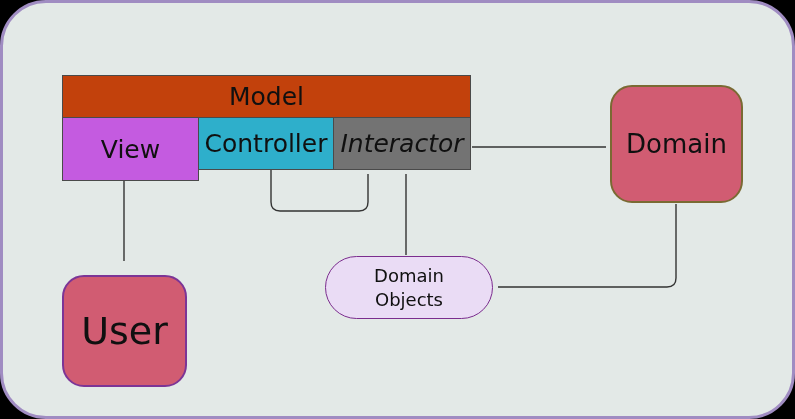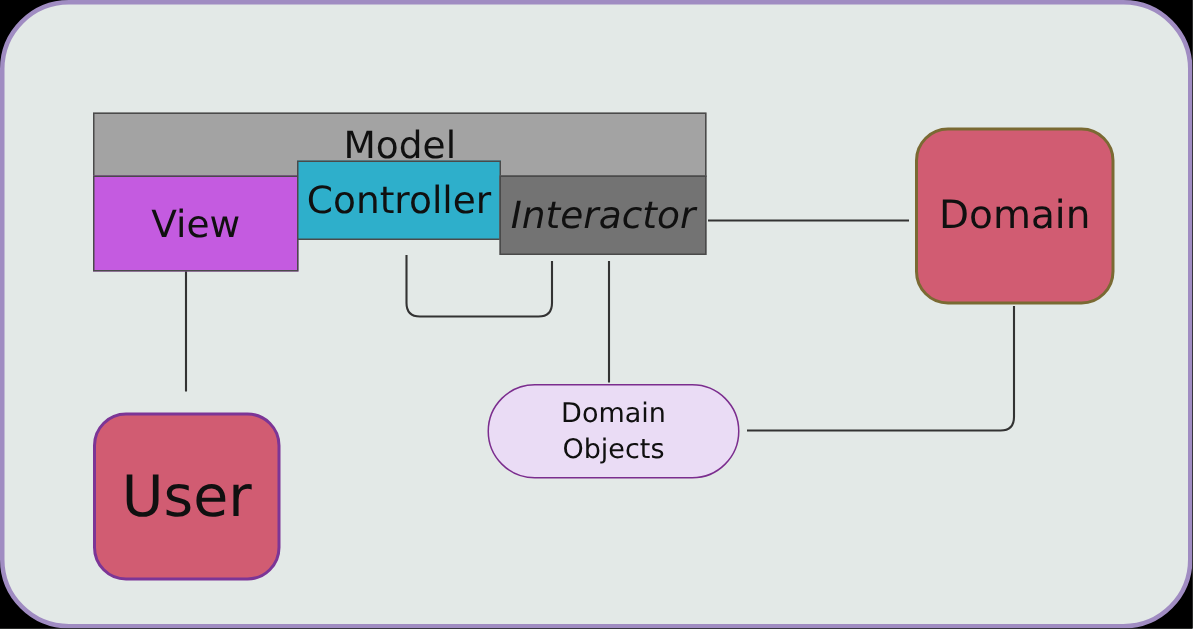--- a/index.html
+++ b/index.html
@@ -30,21 +30,21 @@
     justify-content: center;
     color: #101010;
     text-align: center;
   }
   .rect-node {
     border: 1.5px solid #4a4a4a;
     font-size: 25px;
   }
   .model    { left: 59px;  top: 72px;  width: 409px; height: 43px; }
   .view     { left: 59px;  top: 114px; width: 137px; height: 64px; }
-  .controller { left: 195px; top: 104px; width: 136px; height: 53px; }
+  .controller { left: 195px; top: 114px; width: 136px; height: 53px; }
   .interactor { left: 330px; top: 114px; width: 138px; height: 53px; }
   .rounded-node {
     border-radius: 22px;
     border: 2px solid #7a6a33;
     font-size: 25px;
   }
   .domain { left: 607px; top: 82px; width: 133px; height: 118px; font-size: 26px; }
   .user   { left: 59px;  top: 272px; width: 125px; height: 112px; font-size: 38px; }
   .pill-node {
     border-radius: 32px;
@@ -80,21 +80,21 @@
       </defs>
       <g style="stroke: rgb(51, 51, 51);">
         <path d="M 121 258 L 121 170" marker-end="url(#arrow)"></path>
         <path d="M 268 167 L 268 199 Q 268 208 277 208 L 356 208 Q 365 208 365 199 L 365 171" marker-end="url(#arrow)"></path>
         <path d="M 403 252 L 403 171" marker-end="url(#arrow)"></path>
         <path d="M 469 144 L 603 144" marker-end="url(#arrow)"></path>
         <path d="M 673 201 L 673 275 Q 673 284 664 284 L 495 284" marker-end="url(#arrow)"></path>
       </g>
     </svg>
 
-    <div class="node rect-node model" style="background: #a3a3a3; border-color: rgb(74, 74, 74);">Model</div>
+    <div class="node rect-node model" style="background: #c2410c; border-color: rgb(74, 74, 74);">Model</div>
 
     <div class="node rect-node view" style="background: rgb(196, 91, 224); border-color: rgb(74, 74, 74);">View</div>
 
     <div class="node rect-node controller" style="background: rgb(46, 175, 203); border-color: rgb(74, 74, 74);">Controller</div>
 
     <div class="node rect-node interactor" style="background: #737373; border-color: rgb(74, 74, 74); font-style: italic;">Interactor</div>
 
     <div class="node rounded-node domain" style="background: rgb(209, 92, 114); border-color: rgb(122, 106, 51);">Domain</div>
 
     <div class="node rounded-node user" style="background: rgb(209, 92, 114); border-color: rgb(124, 53, 150);">User</div>

